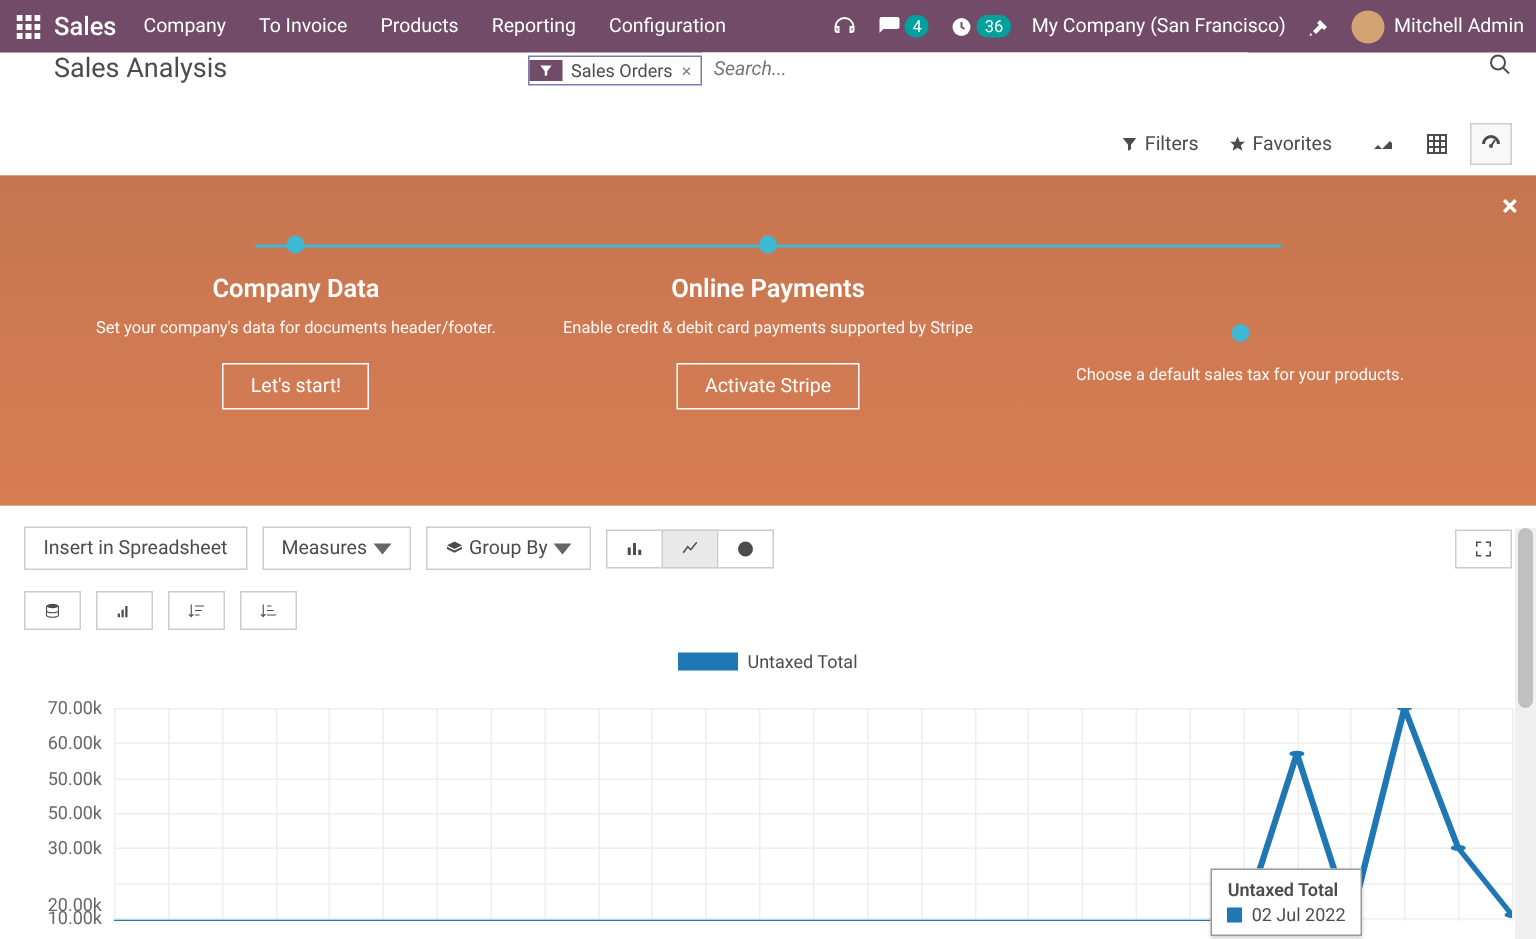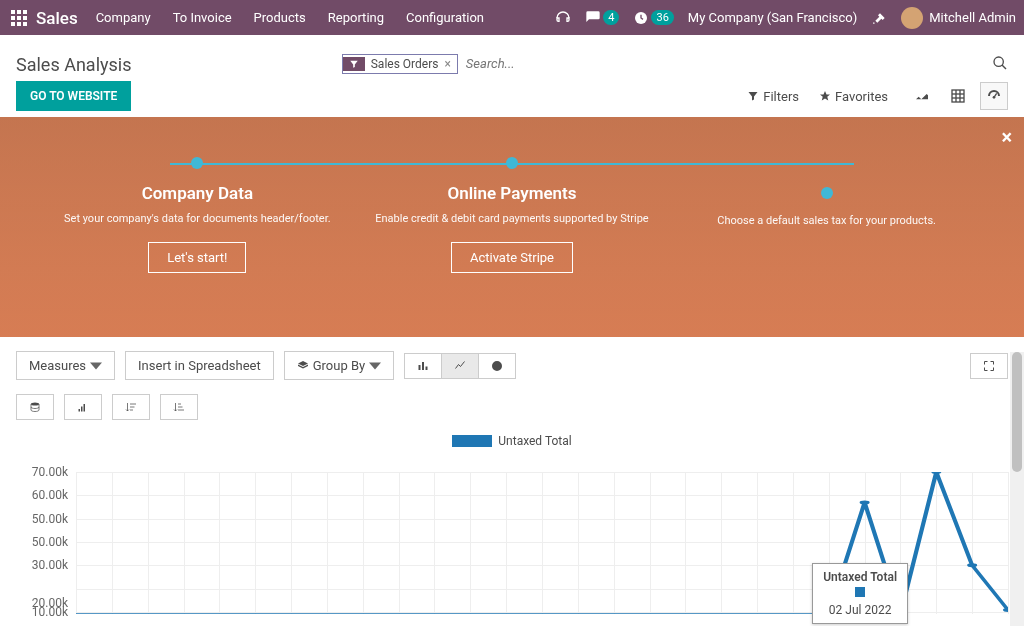--- a/index.html
+++ b/index.html
@@ -9,21 +9,21 @@
 .navbar { background: #714b67; height: 35px; display: flex; align-items: center; color: #fff; padding: 0 8px; font-size: 14px; }
 .navbar .apps-icon { width: 22px; height: 22px; display: flex; align-items: center; justify-content: center; margin-right: 6px; cursor: pointer; }
 .navbar .brand { font-size: 17px; font-weight: 500; margin-right: 18px; }
 .navbar .menu-item { margin-right: 22px; cursor: pointer; font-size: 13px; }
 .navbar .spacer { flex: 1; }
 .navbar .right-item { margin-left: 14px; display: flex; align-items: center; cursor: pointer; font-size: 13px; }
 .navbar .badge { background: #00a09d; color: #fff; font-size: 11px; padding: 1px 5px; border-radius: 8px; margin-left: 2px; }
 .navbar .avatar { width: 22px; height: 22px; border-radius: 50%; background: #d4a373; margin-right: 6px; }
 
 
-.subheader { height: 40px; display: flex; align-items: flex-end; padding: 0 16px; border-bottom: 0; }
+.subheader { height: 40px; display: flex; align-items: flex-start; padding: 0 16px; border-bottom: 0; margin-left: 20px; }
 .page-title { font-size: 18px; color: #4c4c4c; flex: 0 0 auto; margin-right: auto; }
 .search-area { display: flex; align-items: center; flex: 1; justify-content: flex-start; margin-left: 40px; max-width: 480px; }
 .filter-chip { border: 1px solid #7c7bad; display: flex; align-items: center; font-size: 12px; padding: 2px 6px; color: #4c4c4c; }
 .filter-chip .icon-part { background: #714b67; color: #fff; padding: 2px 6px; margin: -2px 6px -2px -6px; display: flex; align-items: center; }
 .filter-chip .close-x { margin-left: 6px; cursor: pointer; color: #888; }
 .search-input { border: none; outline: none; font-size: 13px; padding: 4px 8px; flex: 1; color: #0c4a6e; font-style: italic; }
 .search-icon { margin-left: auto; cursor: pointer; color: #4c4c4c; }
 
 
 .toolbar { height: 42px; display: flex; align-items: center; padding: 0 16px; }
@@ -31,21 +31,21 @@
 .toolbar .spacer { flex: 1; }
 .toolbar .filter-btn { display: flex; align-items: center; font-size: 13px; color: #4c4c4c; margin-right: 20px; cursor: pointer; }
 .toolbar .filter-btn svg { margin-right: 4px; }
 .view-switch { display: flex; gap: 8px; align-items: center; }
 .view-switch .vbtn { width: 28px; height: 28px; display: flex; align-items: center; justify-content: center; cursor: pointer; color: #4c4c4c; border: 1px solid transparent; }
 .view-switch .vbtn.active { border: 1px solid #ccc; background: #f8f8f8; }
 
 
 .banner { position: relative; height: 220px; background: linear-gradient(rgba(220,120,80,0.60), rgba(220,120,80,0.75)), linear-gradient(#a0704f, #c68a5f); overflow: hidden; }
 .banner-close { position: absolute; top: 8px; right: 12px; color: #fff; font-size: 20px; cursor: pointer; font-weight: bold; }
-.banner-steps { display: flex; justify-content: space-around; align-items: center; padding: 40px 40px 0; position: relative; }
+.banner-steps { display: flex; justify-content: space-around; align-items: flex-end; padding: 40px 40px 0; position: relative; }
 .banner-line { position: absolute; top: 46px; left: 170px; right: 170px; height: 2px; background: #3fb8d6; }
 .banner-step { text-align: center; color: #fff; width: 300px; position: relative; }
 .banner-step .dot { width: 12px; height: 12px; background: #3fb8d6; border-radius: 50%; margin: 0 auto 14px; position: relative; z-index: 2; }
 .banner-step .title { font-size: 17px; font-weight: 600; margin-bottom: 8px; }
 .banner-step .desc { font-size: 11px; line-height: 1.5; margin-bottom: 14px; opacity: 0.95; }
 .banner-step .action { display: inline-block; border: 1px solid #fff; padding: 7px 18px; font-size: 13px; cursor: pointer; }
 
 
 .content { padding: 14px 16px; position: relative; }
 .chart-toolbar { display: flex; align-items: center; gap: 10px; margin-bottom: 14px; }
@@ -64,21 +64,21 @@
 .legend { text-align: center; margin-bottom: 6px; font-size: 12px; color: #4c4c4c; display: flex; justify-content: center; align-items: center; gap: 6px; }
 .legend-swatch { width: 40px; height: 12px; background: #1f77b4; display: inline-block; }
 .y-axis { position: absolute; left: 0; top: 18px; bottom: 0; width: 56px; }
 .y-tick { position: absolute; right: 4px; font-size: 12px; color: #666; transform: translateY(-50%); }
 .plot { position: absolute; left: 60px; right: 0; top: 18px; bottom: 0; }
 .grid-line-v { position: absolute; top: 0; bottom: 0; width: 1px; background: #eee; }
 .grid-line-h { position: absolute; left: 0; right: 0; height: 1px; background: #eee; }
 .chart-svg { position: absolute; left: 0; top: 0; width: 100%; height: 100%; }
 .tooltip-box { position: absolute; right: 100px; bottom: -10px; background: #fff; border: 1px solid #999; padding: 6px 10px; font-size: 12px; color: #4c4c4c; box-shadow: 0 1px 3px rgba(0,0,0,0.2); }
 .tooltip-box .tt-title { font-weight: 600; margin-bottom: 3px; }
-.tooltip-box .tt-row { display: flex; align-items: center; gap: 6px; flex-direction: column; }
+.tooltip-box .tt-row { display: flex; align-items: center; gap: 6px; }
 .tooltip-box .tt-sw { width: 10px; height: 10px; background: #1f77b4; }
 
 .scrollbar { position: absolute; right: 0; top: 352px; bottom: 0; width: 14px; background: #f0f0f0; }
 .scrollbar-thumb { position: absolute; left: 2px; right: 2px; top: 0; height: 120px; background: #c0c0c0; border-radius: 5px; }
 </style>
 </head>
 <body>
 
 <div class="navbar">
   <div class="apps-icon">
@@ -149,21 +149,20 @@
   </div>
   <div class="search-icon" style="margin-left:auto;">
     <svg width="16" height="16" viewBox="0 0 24 24" fill="none" stroke="#4c4c4c" stroke-width="2">
         <circle cx="10" cy="10" r="7"></circle>
         <line x1="21" y1="21" x2="15" y2="15"></line>
       </svg>
   </div>
 </div>
 
 <div class="toolbar">
-  <button class="go-website">GO TO WEBSITE</button>
   <div class="spacer"></div>
   <div class="filter-btn">
     <svg width="12" height="12" viewBox="0 0 24 24" fill="#4c4c4c">
         <path d="M3 4h18l-7 9v6l-4 2v-8L3 4z"></path>
       </svg>
     <span>Filters</span>
   </div>
   <div class="filter-btn">
     <svg width="12" height="12" viewBox="0 0 24 24" fill="#4c4c4c">
         <path d="M12 2l3 7h7l-5.5 4.5 2 7.5L12 17l-6.5 4 2-7.5L2 9h7l3-7z"></path>
@@ -213,27 +212,27 @@
     </div>
     <div class="banner-step">
       <div class="dot"></div>
       <div class="desc">Choose a default sales tax for your products.</div>
     </div>
   </div>
 </div>
 
 <div class="content">
   <div class="chart-toolbar">
+    <button class="btn">Insert in Spreadsheet</button>
     <button class="btn">
       <span>Measures</span>
       <svg viewBox="0 0 10 6" width="8" height="6">
           <path d="M0 0l5 6 5-6z" fill="#666"></path>
         </svg>
     </button>
-    <button class="btn">Insert in Spreadsheet</button>
     <button class="btn">
       <svg width="14" height="14" viewBox="0 0 24 24" fill="#4c4c4c">
           <path d="M12 2l10 5-10 5L2 7l10-5zm0 12l10-5v3l-10 5-10-5V9l10 5z"></path>
         </svg>
       <span>Group By</span>
       <svg viewBox="0 0 10 6" width="8" height="6">
           <path d="M0 0l5 6 5-6z" fill="#666"></path>
         </svg>
     </button>
     <div class="btn-group">

